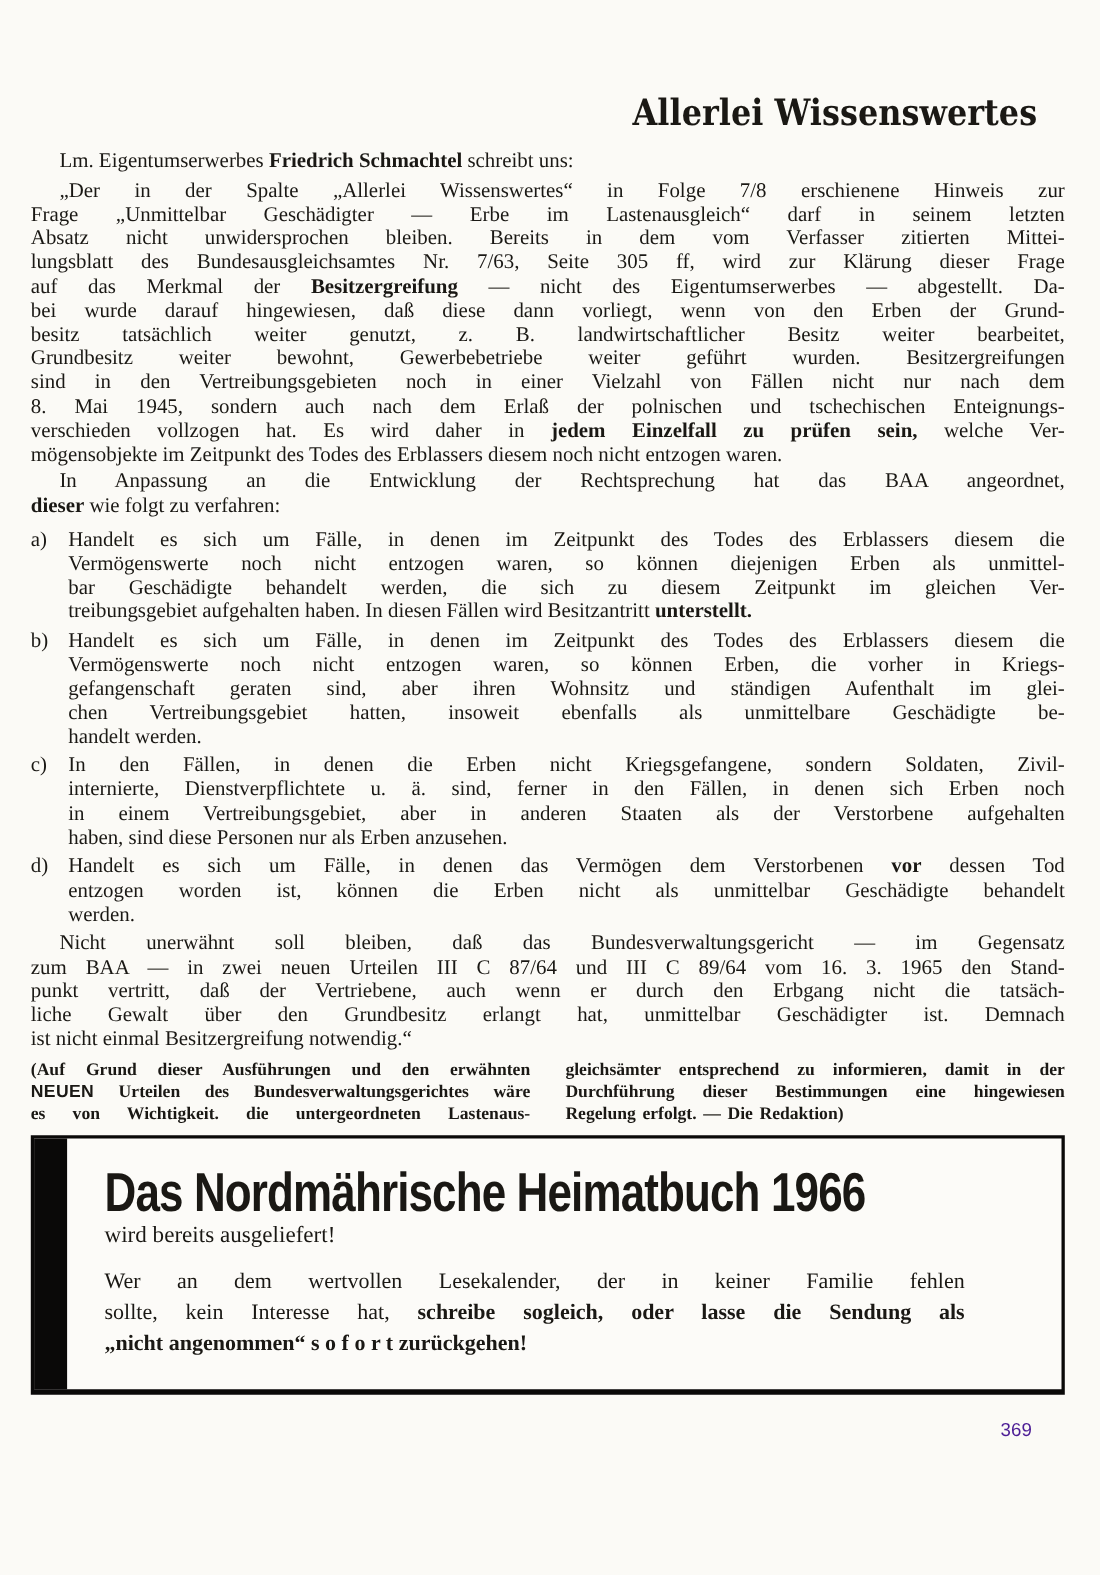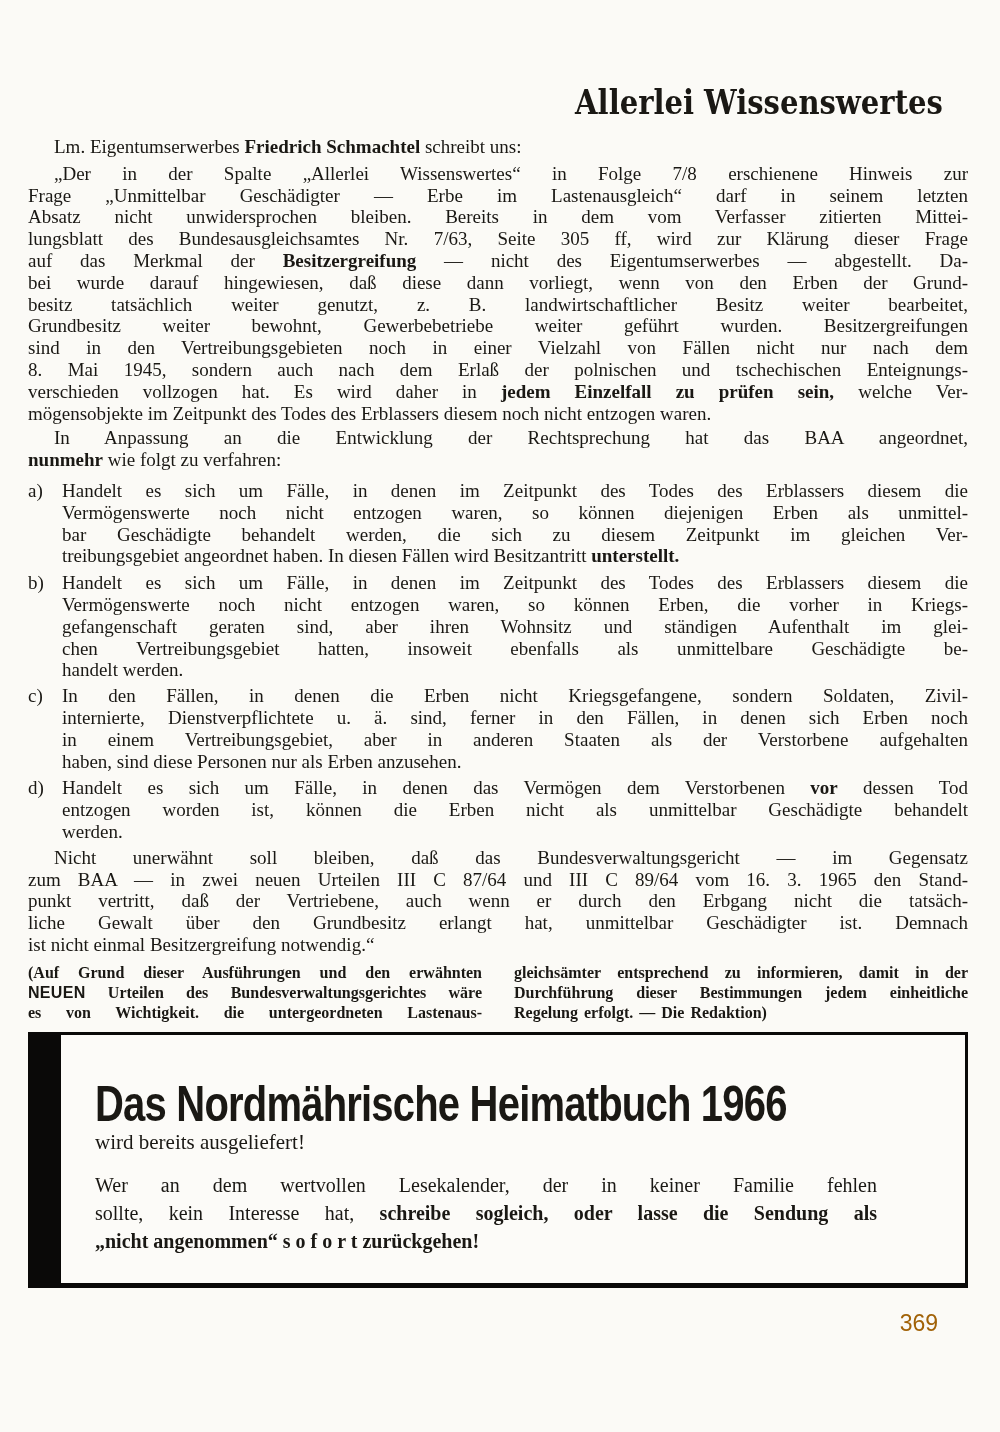--- a/index.html
+++ b/index.html
@@ -53,39 +53,39 @@
   .footnote .col{flex:1;min-width:0;}
 
   .ad-box{
     margin-top:8px;
     border:3px solid #0a0908;
     border-bottom-width:5px;
     position:relative;
     background:#fcfbf8;
   }
   .ad-bar{position:absolute;left:0;top:0;bottom:0;width:30px;background:#0a0908;}
-  .ad-inner{padding:44px 60px 28px 64px;}
+  .ad-inner{padding:24px 60px 28px 64px;}
   .ad-headline{
     font-family:"Liberation Sans", sans-serif;
     font-weight:700;
     font-size:50px;line-height:50px;
     letter-spacing:-1px;
     white-space:nowrap;
   }
   .ad-headline .condensed{display:inline-block;transform:scaleX(0.80);transform-origin:left center;}
   .ad-subline{font-size:21px;line-height:26px;}
   .ad-body{font-size:20px;line-height:28px;margin-top:16px;width:782px;}
 
   .page-number{
     margin-top:22px;
     text-align:right;
     padding-right:30px;
     font-family:"Liberation Sans", sans-serif;
-    font-size:23px;
-    color:#a16207;
+    font-size:17px;
+    color:#4c1d95;
   }
 </style>
 </head>
 <body>
 
 <div class="page">
   <div class="content">
 
     <h1 class="article-title"><span class="condensed">Allerlei Wissenswertes</span></h1>
 
@@ -103,30 +103,30 @@
         <div class="ln jl"><span>besitz tatsächlich weiter genutzt, z. B. landwirtschaftlicher Besitz weiter bearbeitet,</span></div>
         <div class="ln jl"><span>Grundbesitz weiter bewohnt, Gewerbebetriebe weiter geführt wurden. Besitzergreifungen</span></div>
         <div class="ln jl"><span>sind in den Vertreibungsgebieten noch in einer Vielzahl von Fällen nicht nur nach dem</span></div>
         <div class="ln jl"><span>8. Mai 1945, sondern auch nach dem Erlaß der polnischen und tschechischen Enteignungs-</span></div>
         <div class="ln jl"><span>verschieden vollzogen hat. Es wird daher in </span><span class="b">jedem Einzelfall zu prüfen sein,</span><span> welche Ver-</span></div>
         <div class="ln"><span>mögensobjekte im Zeitpunkt des Todes des Erblassers diesem noch nicht entzogen waren.</span></div>
       </div>
 
     <div class="bodytext indent para2">
         <div class="ln jl"><span>In Anpassung an die Entwicklung der Rechtsprechung hat das BAA angeordnet,</span></div>
-        <div class="ln"><span class="b">nunmehr</span><span> wie folgt zu verfahren:</span></div>
+        <div class="ln"><span class="b">dieser</span><span> wie folgt zu verfahren:</span></div>
       </div>
 
     <div class="bodytext list-item li-a">
       <span class="list-marker">a)</span>
       <div>
           <div class="ln jl"><span>Handelt es sich um Fälle, in denen im Zeitpunkt des Todes des Erblassers diesem die</span></div>
           <div class="ln jl"><span>Vermögenswerte noch nicht entzogen waren, so können diejenigen Erben als unmittel-</span></div>
           <div class="ln jl"><span>bar Geschädigte behandelt werden, die sich zu diesem Zeitpunkt im gleichen Ver-</span></div>
-          <div class="ln"><span>treibungsgebiet angeordnet haben. In diesen Fällen wird Besitzantritt </span><span class="b">unterstellt.</span></div>
+          <div class="ln"><span>treibungsgebiet aufgehalten haben. In diesen Fällen wird Besitzantritt </span><span class="b">unterstellt.</span></div>
         </div>
     </div>
 
     <div class="bodytext list-item li-b">
       <span class="list-marker">b)</span>
       <div>
           <div class="ln jl"><span>Handelt es sich um Fälle, in denen im Zeitpunkt des Todes des Erblassers diesem die</span></div>
           <div class="ln jl"><span>Vermögenswerte noch nicht entzogen waren, so können Erben, die vorher in Kriegs-</span></div>
           <div class="ln jl"><span>gefangenschaft geraten sind, aber ihren Wohnsitz und ständigen Aufenthalt im glei-</span></div>
           <div class="ln jl"><span>chen Vertreibungsgebiet hatten, insoweit ebenfalls als unmittelbare Geschädigte be-</span></div>
@@ -162,21 +162,21 @@
       </div>
 
     <div class="footnote">
       <div class="col">
           <div class="ln jl"><span>(Auf Grund dieser Ausführungen und den erwähnten</span></div>
           <div class="ln jl"><span class="b sans">NEUEN</span><span> Urteilen des Bundesverwaltungsgerichtes wäre</span></div>
           <div class="ln jl"><span>es von Wichtigkeit. die untergeordneten Lastenaus-</span></div>
         </div>
       <div class="col">
           <div class="ln jl"><span>gleichsämter entsprechend zu informieren, damit in der</span></div>
-          <div class="ln jl"><span>Durchführung dieser Bestimmungen jedem einheitliche</span></div>
+          <div class="ln jl"><span>Durchführung dieser Bestimmungen eine hingewiesen</span></div>
           <div class="ln"><span>Regelung erfolgt. — Die Redaktion)</span></div>
         </div>
     </div>
 
     <div class="ad-box">
       <div class="ad-bar"></div>
       <div class="ad-inner">
         <div class="ad-headline"><span class="condensed">Das Nordmährische Heimatbuch 1966</span></div>
         <div class="ad-subline">wird bereits ausgeliefert!</div>
         <div class="ad-body">

